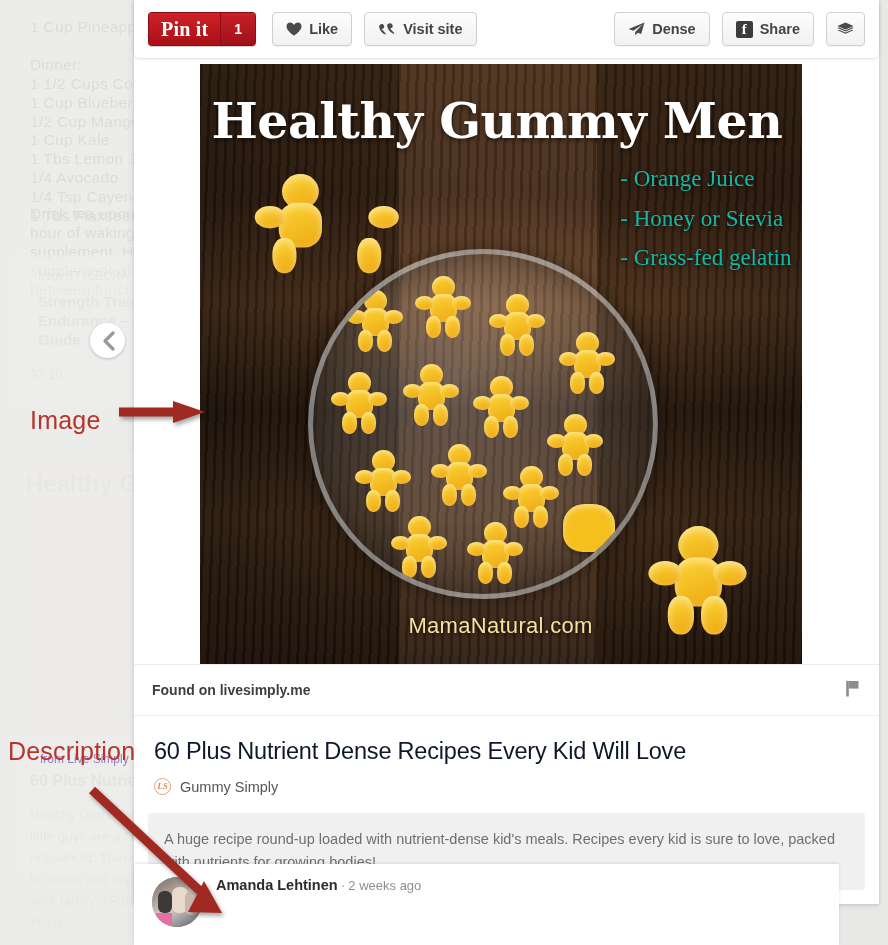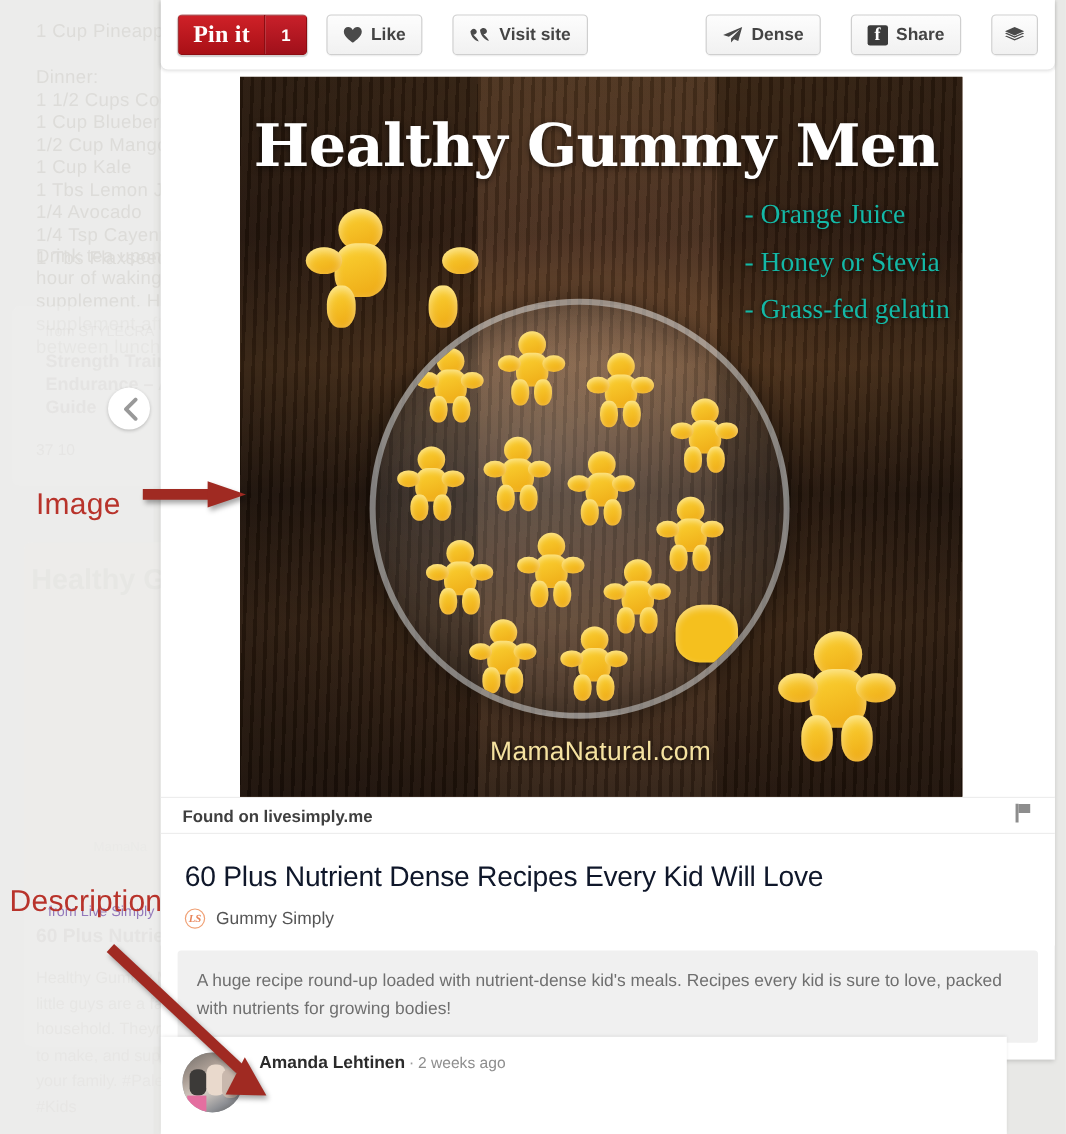--- a/index.html
+++ b/index.html
@@ -58,21 +58,21 @@
     height: 58px; background: #fff; border-radius: 0 0 6px 6px;
     display: flex; align-items: center; padding: 0 14px;
     position: relative; z-index: 5;
     box-shadow: 0 1px 3px rgba(0,0,0,.13);
   }
   .btn {
     display: inline-flex; align-items: center; justify-content: center;
     height: 34px; border: 1px solid #cfcfcf; border-radius: 4px;
     background: linear-gradient(#fdfdfd, #f1f1f1);
     color: #444; font-size: 14.5px; font-weight: bold;
-    padding: 0 13px; margin-right: 25px; cursor: pointer;
+    padding: 0 13px; margin-right: 12px; cursor: pointer;
     box-shadow: 0 1px 0 rgba(0,0,0,.04);
     white-space: nowrap;
   }
   .btn svg { margin-right: 7px; display:block; }
   .pinit {
     display: flex; height: 34px; margin-right: 16px; border-radius: 4px;
     overflow: hidden; box-shadow: 0 1px 1px rgba(0,0,0,.2);
   }
   .pinit-main {
     background: linear-gradient(#cf2128, #a91016);
@@ -149,21 +149,21 @@
   }
   .gman .head { left: 15px; top: 0; width: 23px; height: 22px; }
   .gman .body { left: 13px; top: 18px; width: 27px; height: 28px; border-radius: 40%; }
   .gman .arml { left: -2px; top: 20px; width: 19px; height: 14px; border-radius: 50%; }
   .gman .armr { right: -2px; top: 20px; width: 19px; height: 14px; border-radius: 50%; }
   .gman .legl { left: 9px; top: 40px; width: 15px; height: 22px; border-radius: 45%; }
   .gman .legr { right: 9px; top: 40px; width: 15px; height: 22px; border-radius: 45%; }
 
   
   .found-bar {
-    display: flex; align-items: center; height: 31px;
+    display: flex; align-items: center; height: 52px;
     padding: 0 18px; border-top: 1px solid #ededed; border-bottom: 1px solid #ededed;
     background: #fff;
   }
   .found-text { font-size: 14px; font-weight: bold; color: #3f3f3f; }
 
   
   .title-block { padding: 22px 20px 14px 20px; background: #fff; }
   .pin-title {
     font-size: 23.5px; font-weight: normal; color: #0f172a; letter-spacing: -.2px;
   }

